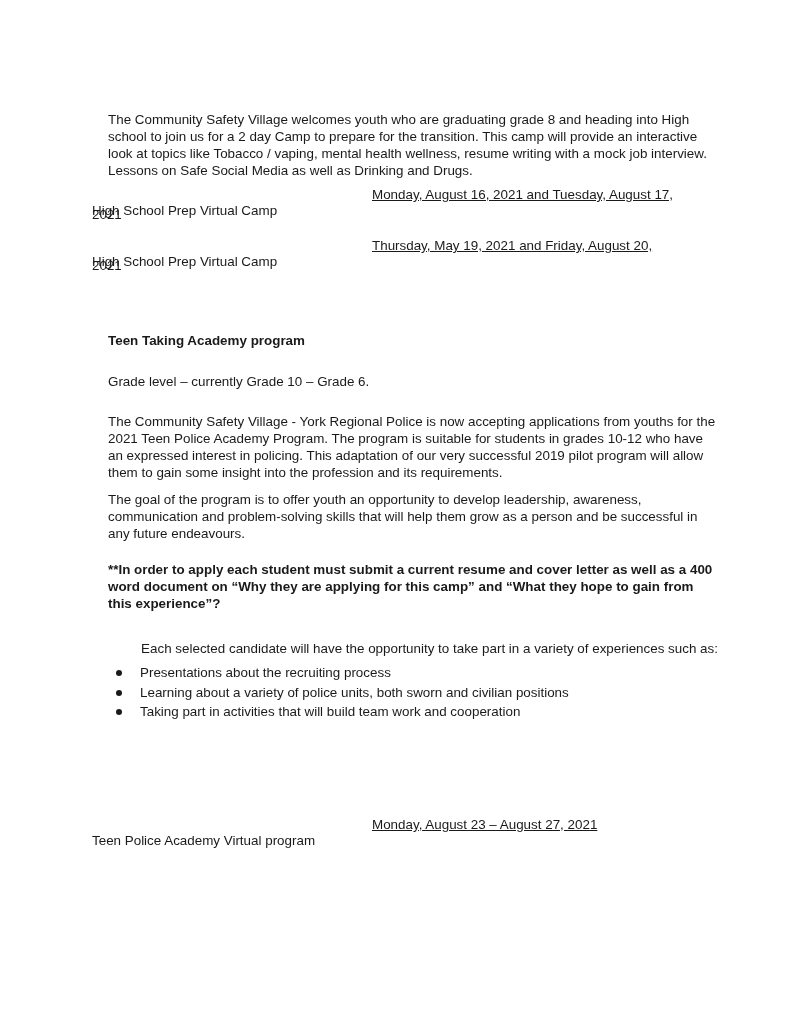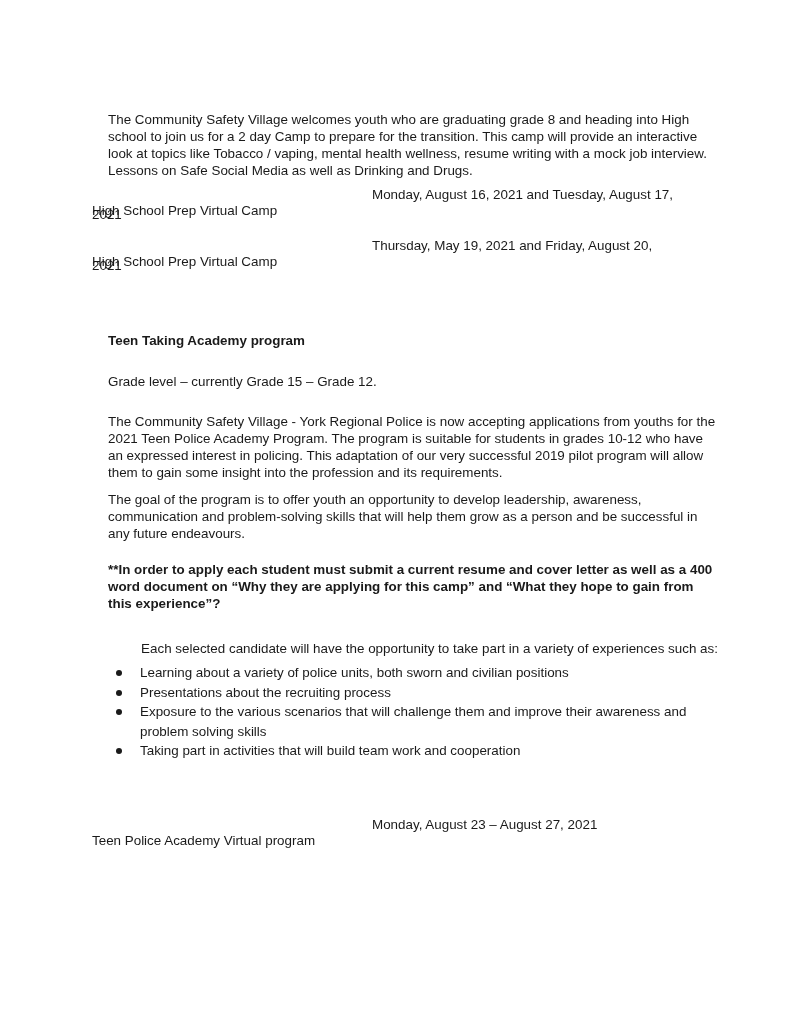--- a/index.html
+++ b/index.html
@@ -6,21 +6,21 @@
     body {
       width: 791px; height: 1023px; position: relative; overflow: hidden;
       font-family: "Liberation Sans", "DejaVu Sans", sans-serif;
       color: #1a1a1a; font-size: 13.4px;
     }
     .page { position: absolute; left: 92px; top: 0; width: 610px; }
     .p { position: absolute; left: 0; width: 610px; line-height: 17px; margin: 16px; }
     .bold { font-weight: bold; }
     .row { position: absolute; left: 0; width: 610px; line-height: 19.6px; }
     .row .col1 { position: absolute; left: 0; top: 0; white-space: nowrap; margin-top: 16px; }
-    .row .col2 { position: absolute; left: 280px; top: 0; white-space: nowrap; }
+    .row .col2 { position: absolute; left: 280px; top: 0; white-space: nowrap; text-decoration: underline; }
     .row .wrap { position: absolute; left: 0; top: 19.6px; }
     ul.bullets { position: absolute; left: 0; margin: 0; padding: 0; list-style: none; width: 610px; }
     ul.bullets li { position: relative; padding-left: 48px; line-height: 19.6px; margin: 0; }
     ul.bullets li .dot {
       position: absolute; left: 24px; top: 7px; width: 6px; height: 6px;
       border-radius: 50%; background: #1a1a1a;
     }
   </style>
 </head>
 <body>
@@ -36,34 +36,33 @@
   </div>
 
   <div class="row" style="top:236px;">
     <span class="col1">High School Prep Virtual Camp</span>
     <span class="col2">Thursday, May 19, 2021 and Friday, August 20,</span>
     <span class="wrap">2021</span>
   </div>
 
   <p class="p bold" style="top:316px;">Teen Taking Academy program</p>
 
-  <p class="p" style="top:357px;">Grade level – currently Grade 15 – Grade 12.</p>
+  <p class="p" style="top:357px;">Grade level – currently Grade 10 – Grade 6.</p>
 
   <p class="p" style="top:397px;">The Community Safety Village - York Regional Police is now accepting applications from youths for the 2021 Teen Police Academy Program. The program is suitable for students in grades 10-12 who have an expressed interest in policing.  This adaptation of our very successful 2019 pilot program will allow them to gain some insight into the profession and its requirements.</p>
 
   <p class="p" style="top:475px;">The goal of the program is to offer youth an opportunity to develop leadership, awareness, communication and problem-solving skills that will help them grow as a person and be successful in any future endeavours.</p>
 
   <p class="p bold" style="top:545px;">**In order to apply each student must submit a current resume and cover letter as well as a 400 word document on “Why they are applying for this camp” and “What they hope to gain from this experience”?</p>
 
   <p class="p" style="top:624px;text-align:right;">Each selected candidate will have the opportunity to take part in a variety of experiences such as:</p>
 
   <ul class="bullets" style="top:663px;">
+    <li><span class="dot"></span><span>Presentations about the recruiting process</span></li>
     <li><span class="dot"></span><span>Learning about a variety of police units, both sworn and civilian positions</span></li>
-    <li><span class="dot"></span><span>Presentations about the recruiting process</span></li>
-    <li><span class="dot"></span><span>Exposure to the various scenarios that will challenge them and improve their awareness and problem solving skills</span></li>
     <li><span class="dot"></span><span>Taking part in activities that will build team work and cooperation</span></li>
   </ul>
 
   <div class="row" style="top:815px;">
     <span class="col1">Teen Police Academy Virtual program</span>
     <span class="col2">Monday, August 23 – August 27, 2021</span>
   </div>
 
 </div>
 

